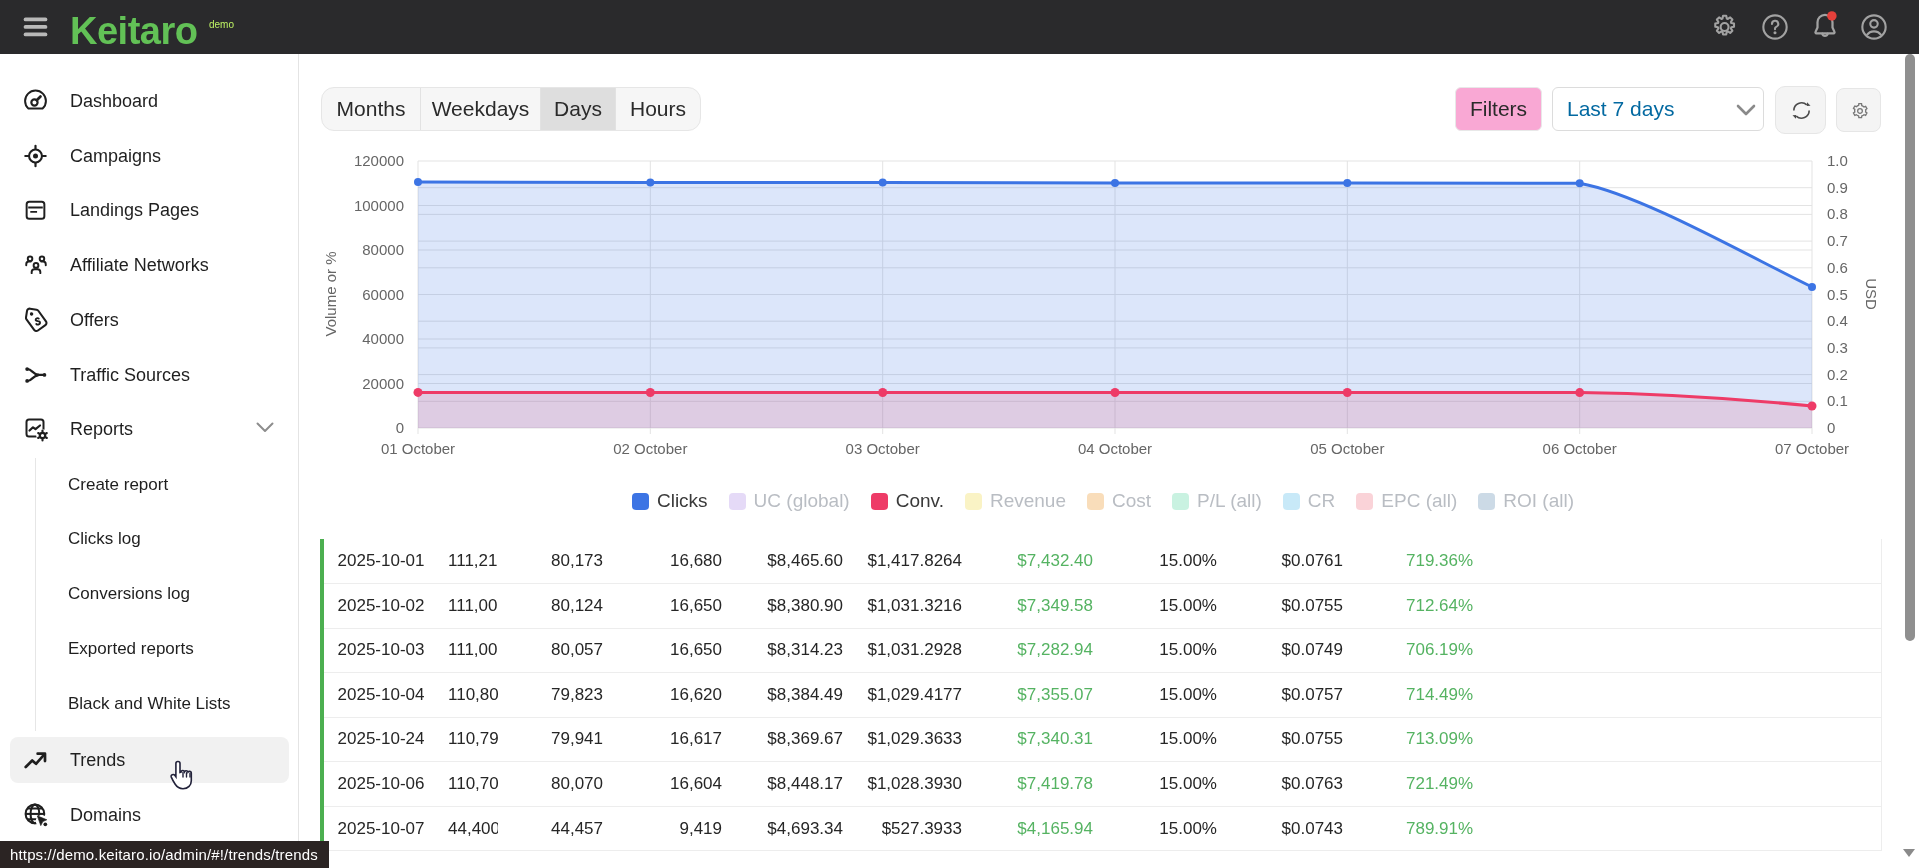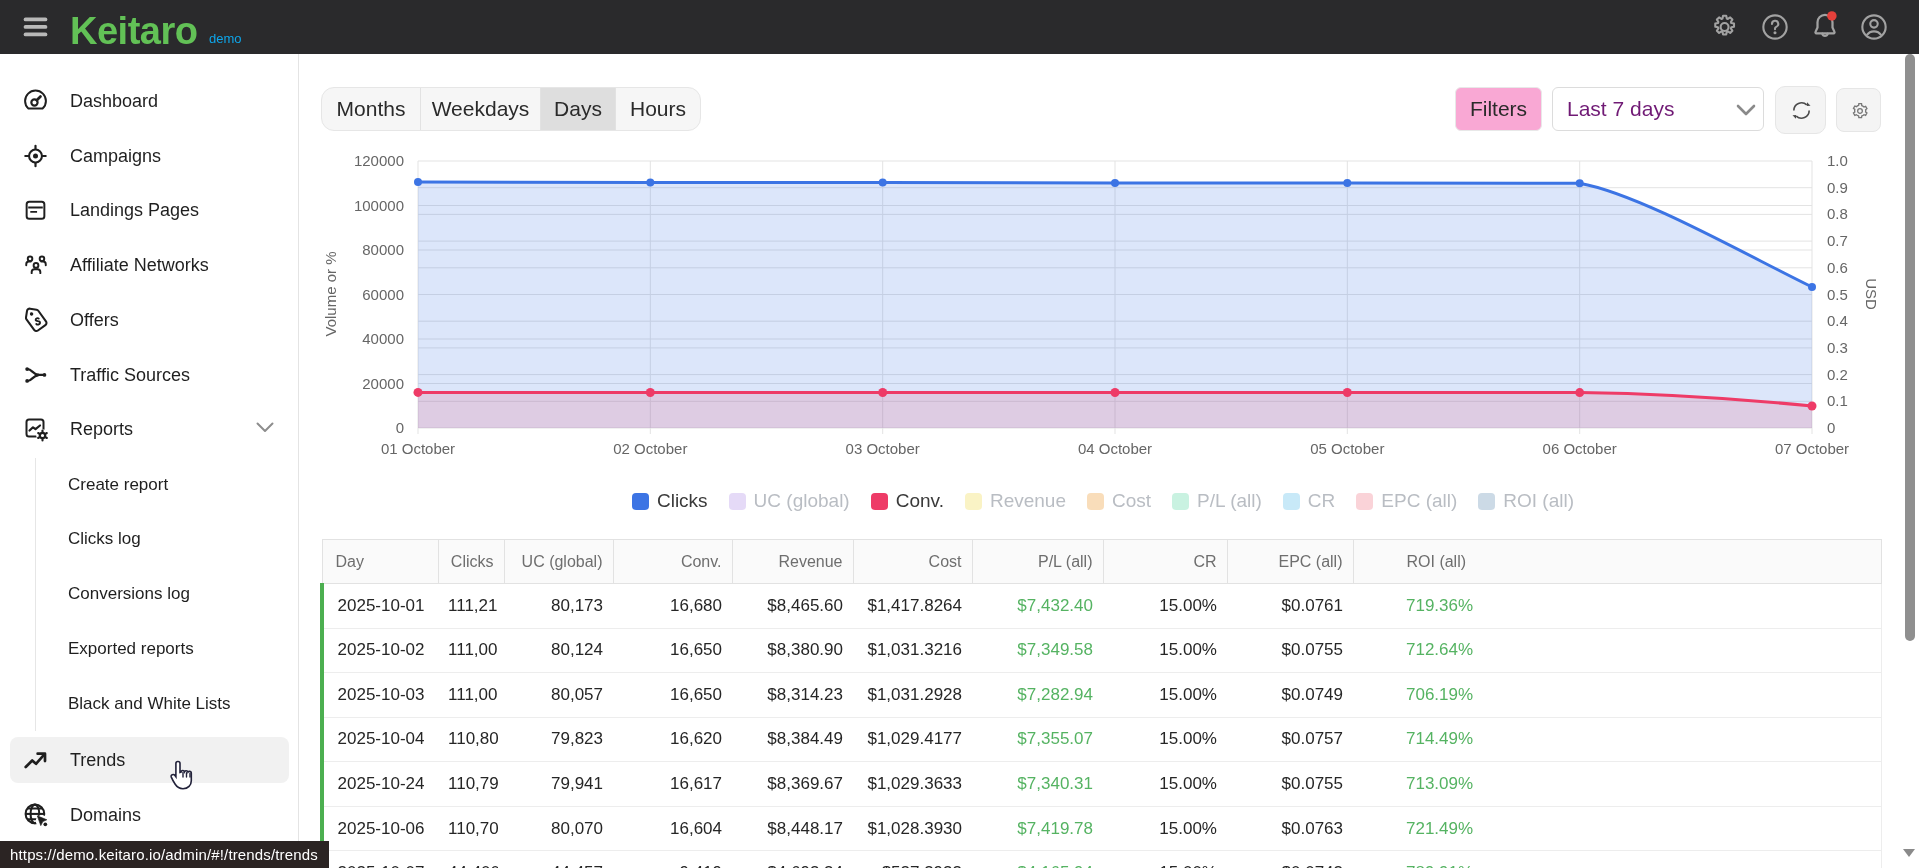--- a/index.html
+++ b/index.html
@@ -2,39 +2,39 @@
 <html><head>
 <meta charset="utf-8">
 <style>
 * { margin:0; padding:0; box-sizing:border-box; }
 html,body { width:1919px; height:868px; overflow:hidden; background:#fff;
   font-family:"Liberation Sans", sans-serif; }
 .abs { position:absolute; }
 
 #topbar { position:absolute; left:0; top:0; width:1919px; height:54px; background:#2a2a2c; }
 #logo { position:absolute; left:70px; top:10px; font-size:38px; font-weight:700; color:#62c156; letter-spacing:-0.5px; }
-#demo { position:absolute; left:209px; top:31px; font-size:13px; color:#0ea5e9; }
+#demo { position:absolute; left:209px; top:19px; font-size:10px; color:#bef264; }
 #search { position:absolute; left:727px; top:8px; width:483px; height:38px; background:#3e3e40; border-radius:4px; }
 #search .ph { position:absolute; left:51px; top:8px; font-size:18px; color:#9b9b9b; }
 
 #sidebar { position:absolute; left:0; top:54px; width:299px; height:814px; background:#fff; border-right:1px solid #e4e4e4; }
 .mi { position:absolute; left:0; width:359px; height:55px;padding-left:7px; }
 .mi .lbl { position:absolute; left:70px; top:50%; transform:translateY(-50%); font-size:18px; color:#1f1f1f; }
 .mi svg.ic { position:absolute; left:23px; top:50%; transform:translateY(-50%); }
 .sub { position:absolute; left:68px; font-size:17px; color:#1f1f1f; transform:translateY(-50%); }
 #subline { position:absolute; left:35px; top:458px; width:1px; height:273px; background:#e6e6e6; }
 #trendsbox { position:absolute; left:10px; top:737px; width:279px; height:46px; background:#f1f1f1; border-radius:8px; }
 
 .tabgroup { position:absolute; left:321px; top:87px; height:44px; display:flex; border:1px solid #e6e6e6; border-radius:13px; overflow:hidden; background:#f6f6f6; }
 .tab { display:flex; align-items:center; justify-content:center; font-size:21px; color:#2a2a2a; border-right:1px solid #e2e2e2; }
 .tab:last-child { border-right:none; }
 .tab.sel { background:#dedede; }
 #filters { position:absolute; left:1455px; top:87px; width:87px; height:44px; background:#f9a8d4; border:1px solid #e8e8e8; border-radius:6px; display:flex; align-items:center; justify-content:center; font-size:21px; color:#2a2a2a; }
 #select { position:absolute; left:1552px; top:87px; width:212px; height:44px; background:#fff; border:1px solid #dcdcdc; border-radius:6px; }
-#select .txt { position:absolute; left:14px; top:9px; font-size:21px; color:#701a75; }
+#select .txt { position:absolute; left:14px; top:9px; font-size:21px; color:#0369a1; }
 #btn-refresh { position:absolute; left:1775px; top:86px; width:51px; height:48px; background:#f4f4f4; border:1px solid #e6e6e6; border-radius:10px; }
 #btn-gear { position:absolute; left:1836px; top:88px; width:45px; height:44px; background:#f4f4f4; border:1px solid #e6e6e6; border-radius:8px; }
 
 #legend { position:absolute; left:313px; top:490px; width:1580px; display:flex; justify-content:center; align-items:center; gap:21px; }
 .li { display:flex; align-items:center; gap:8px; font-size:19px; color:#b9bdc3; }
 .li.on { color:#3a3a3a; }
 .sq { width:17px; height:17px; border-radius:4px; }
 
 #tbl { position:absolute; left:320px; top:539px; width:1559px; border-collapse:collapse; table-layout:fixed; font-size:17px; color:#262626; }
 #tbl th { font-weight:400; font-size:16px; color:#6e6e6e; background:#fafafa; border:1px solid #e2e2e2; border-left:none; height:44px; text-align:right; padding-right:10px; white-space:nowrap; overflow:hidden; }
@@ -150,32 +150,20 @@
       <col style="width:109px">
       <col style="width:119px">
       <col style="width:121px">
       <col style="width:119px">
       <col style="width:131px">
       <col style="width:124px">
       <col style="width:126px">
       <col style="width:528px">
 </colgroup>
 <tbody>
-      <tr>
-        <th>Day</th>
-        <th>Clicks</th>
-        <th>UC (global)</th>
-        <th>Conv.</th>
-        <th>Revenue</th>
-        <th>Cost</th>
-        <th>P/L (all)</th>
-        <th>CR</th>
-        <th>EPC (all)</th>
-        <th>ROI (all)</th>
-      </tr>
 <tr>
         <td>2025-10-01</td>
         <td style="padding-right:0">
           <div class="clipv">111,218</div>
         </td>
         <td>80,173</td>
         <td>16,680</td>
         <td>$8,465.60</td>
         <td>$1,417.8264</td>
         <td class="grn">$7,432.40</td>

